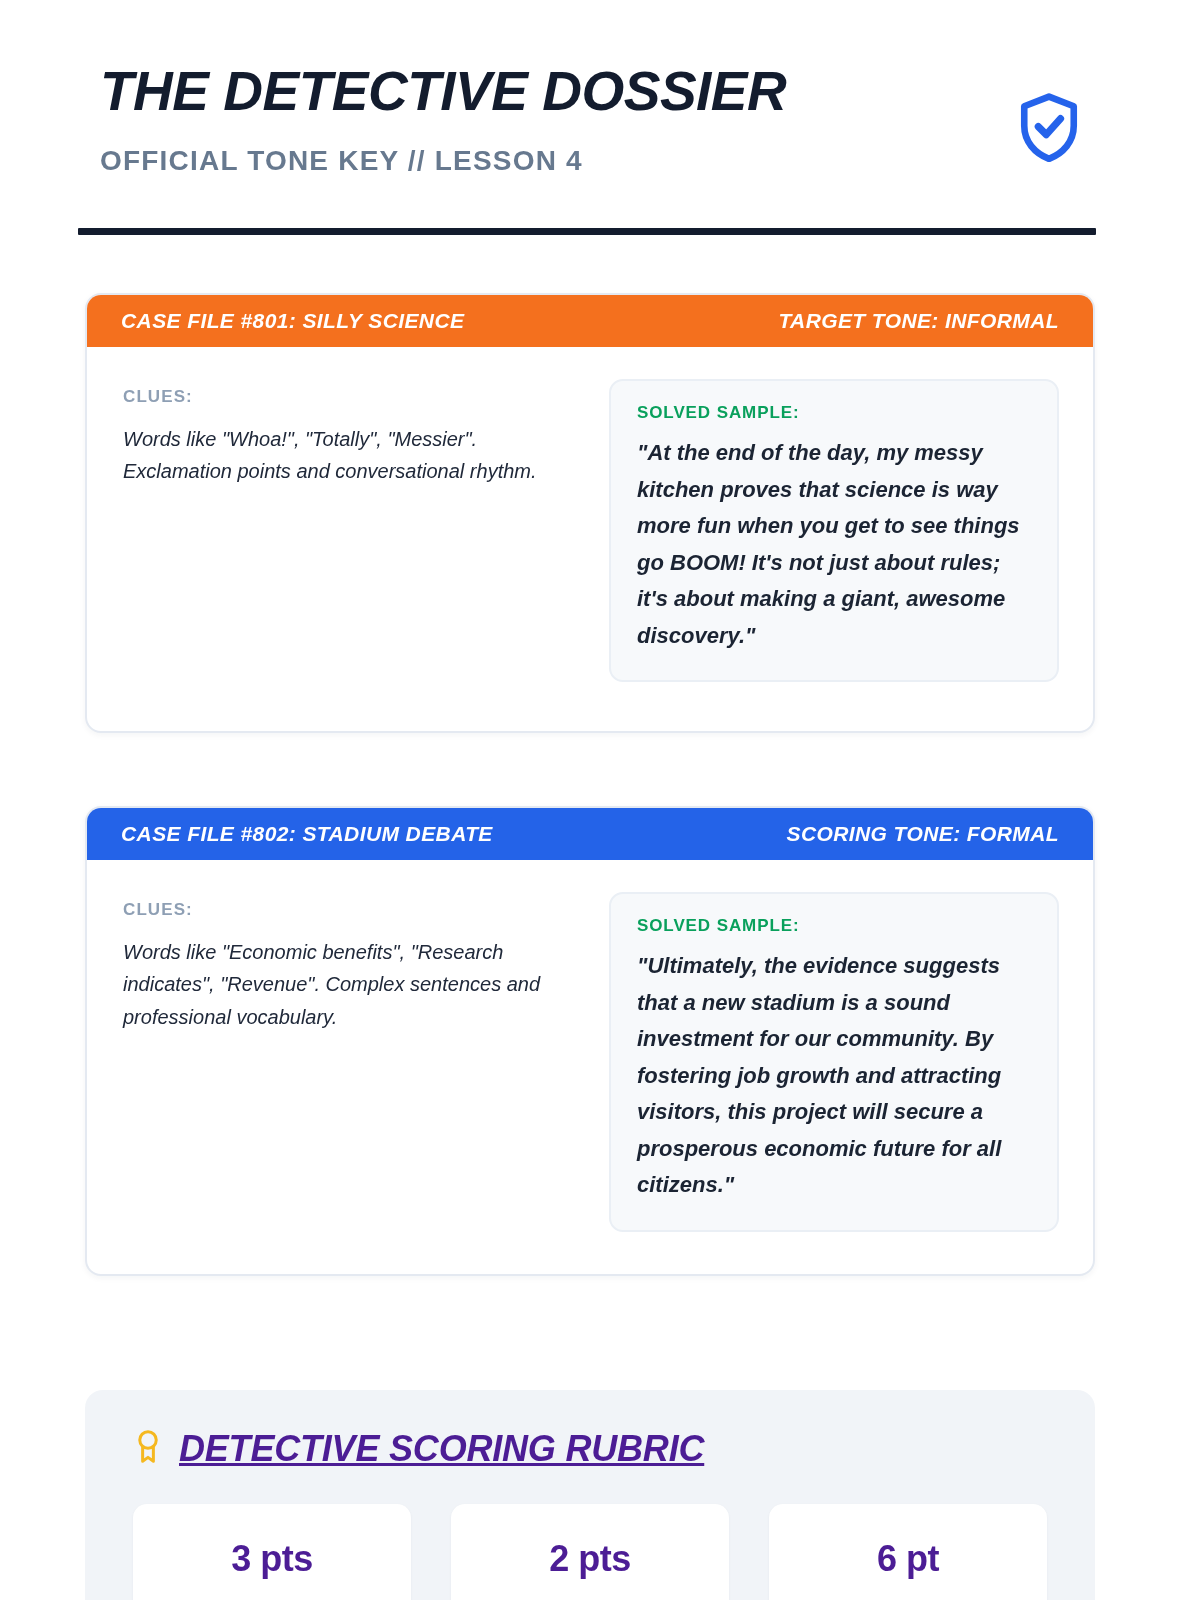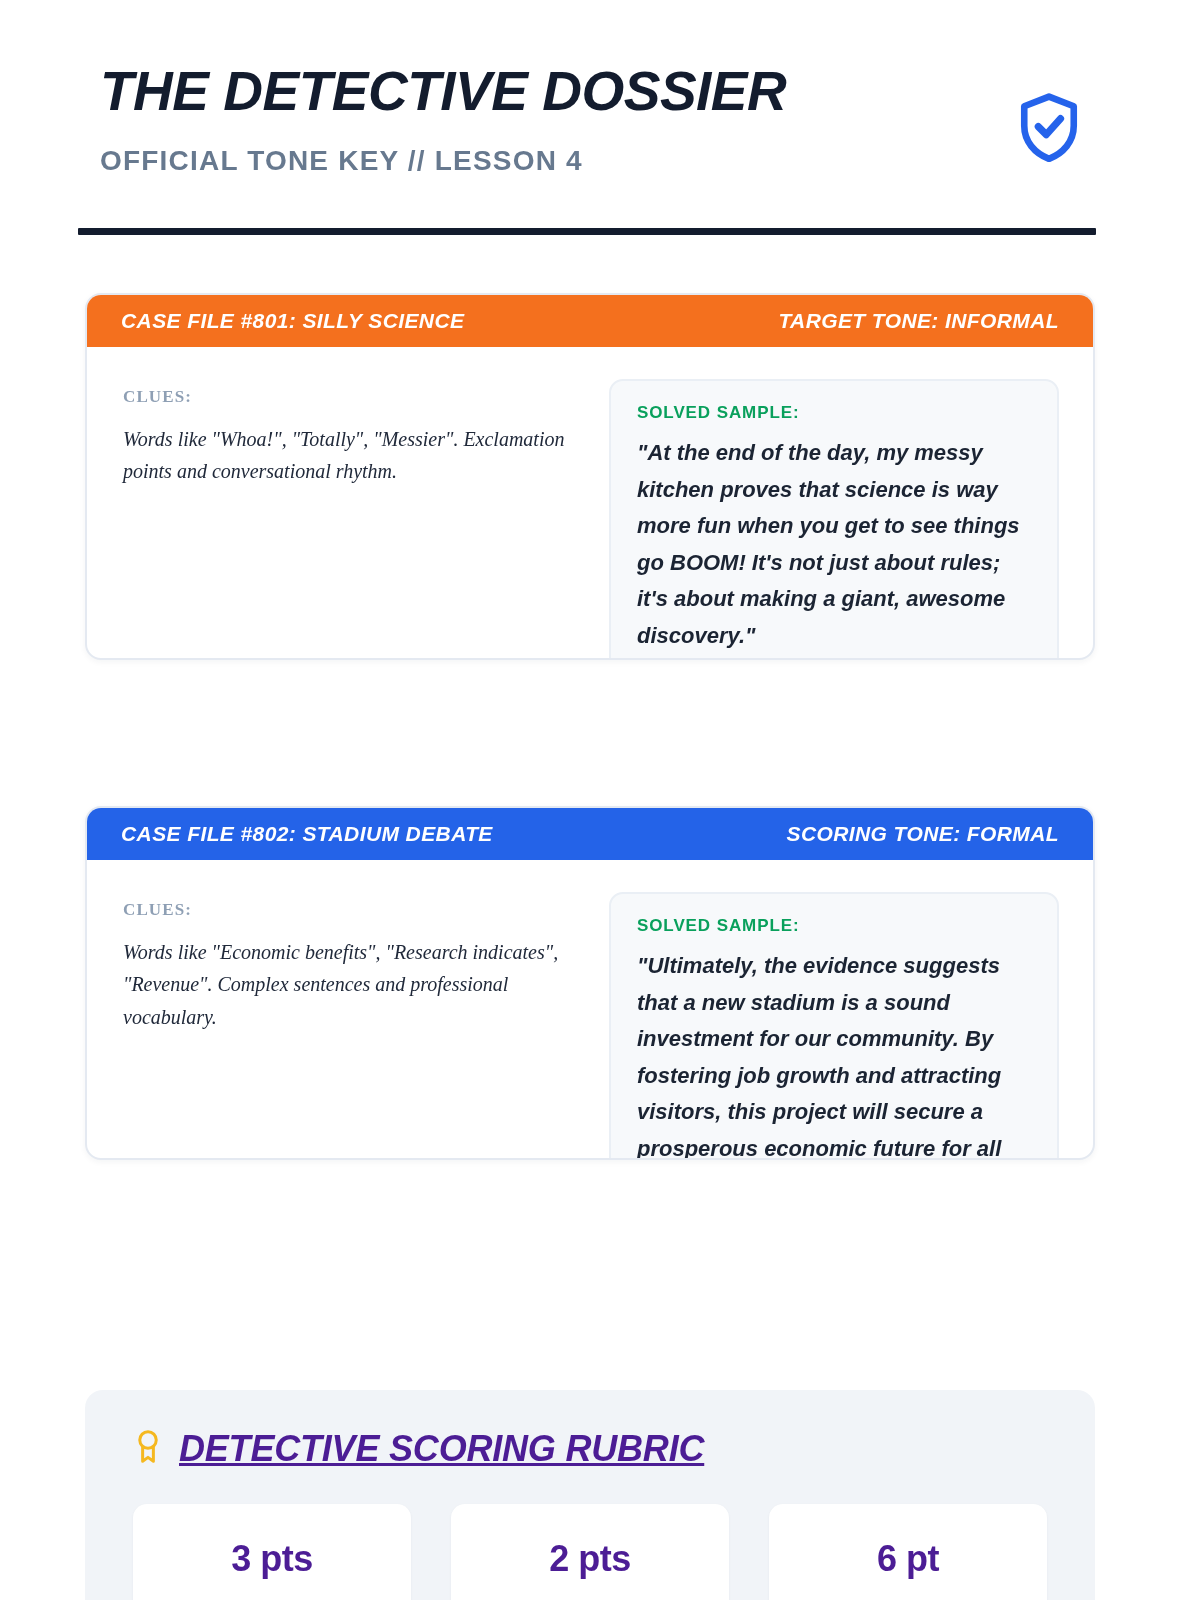--- a/index.html
+++ b/index.html
@@ -72,22 +72,22 @@
   .case-card {
     position: absolute;
     left: 85px;
     width: 1010px;
     background: #ffffff;
     border: 2px solid #e4e9f1;
     border-radius: 16px;
     box-shadow: 0 2px 6px rgba(21,35,60,0.05);
     overflow: hidden;
   }
-  .case-card.card-1 { top: 293px; height: 367px; }
-  .case-card.card-2 { top: 806px; height: 354px; }
+  .case-card.card-1 { top: 293px; height: 440px; }
+  .case-card.card-2 { top: 806px; height: 470px; }
 
   .case-bar {
     height: 52px;
     display: flex;
     align-items: center;
     justify-content: space-between;
     padding: 0 34px;
     color: #ffffff;
     font-size: 21px;
     font-weight: bold;
@@ -95,21 +95,21 @@
     letter-spacing: 0.4px;
   }
   .case-bar.orange { background: #f4701e; }
   .case-bar.blue   { background: #2463e8; }
 
   .case-body {
     display: flex;
     gap: 26px;
     padding: 32px 34px 30px 36px;
   }
-  .clues-col { width: 460px; flex: 0 0 460px; padding-top: 8px; font-family: Liberation Serif, serif; }
+  .clues-col { width: 460px; flex: 0 0 460px; padding-top: 8px; }
 
   .clues-label {
     font-size: 17px;
     font-weight: bold;
     letter-spacing: 1.1px;
     color: #8e9fb4;
     margin-bottom: 16px;
   }
   .clues-text {
     font-size: 20px;

